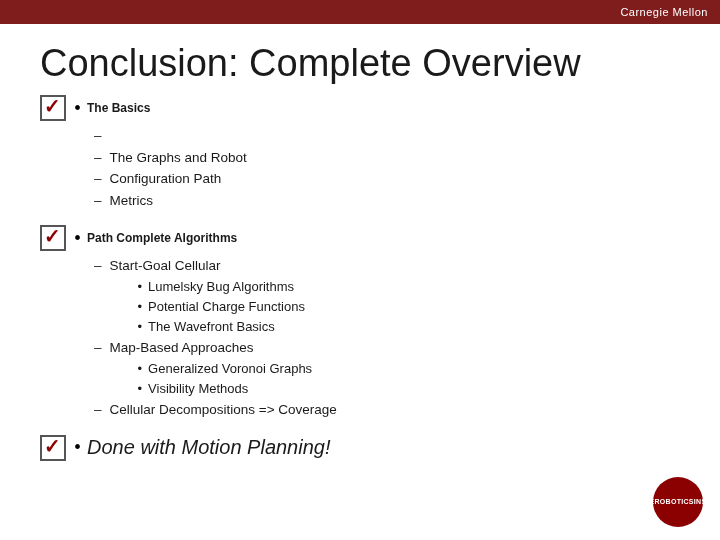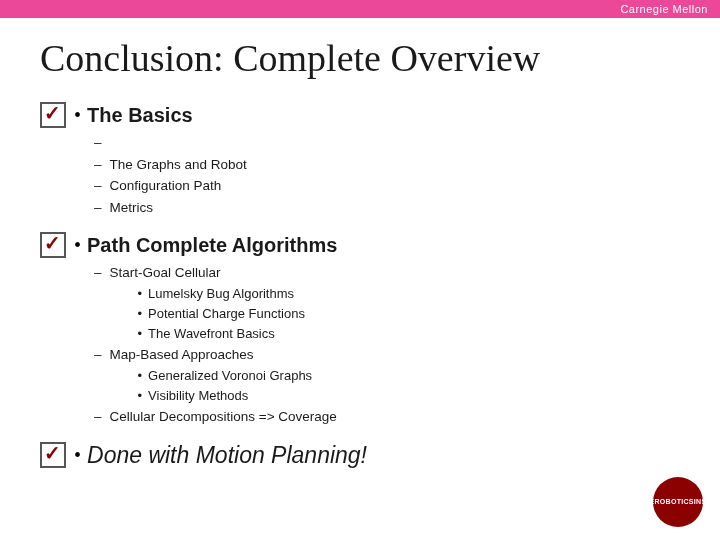--- a/index.html
+++ b/index.html
@@ -8,22 +8,22 @@
       height: 540px;
       background: #ffffff;
       font-family: 'Times New Roman', Times, serif;
       overflow: hidden;
       position: relative;
     }
 
     
     .top-bar {
       width: 100%;
-      height: 18px;
-      background: #ec4899;
+      height: 24px;
+      background: #7f1d1d;
       display: flex;
       align-items: center;
       justify-content: flex-end;
       padding-right: 12px;
     }
 
     .top-bar-text {
       color: #ffffff;
       font-size: 11px;
       font-family: Arial, sans-serif;
@@ -33,22 +33,22 @@
     
     .main-content {
       padding: 18px 40px 14px 40px;
     }
 
     
     .page-title {
       font-size: 38px;
       font-weight: normal;
       color: #1a1a1a;
-      margin-bottom: 22px;
-      font-family: Liberation Serif, serif;
+      margin-bottom: 10px;
+      font-family: Liberation Sans, sans-serif;
     }
 
     
     .checkbox-icon {
       display: inline-block;
       width: 26px;
       height: 26px;
       border: 2px solid #555;
       position: relative;
       vertical-align: middle;
@@ -70,21 +70,21 @@
       margin-bottom: 14px;
     }
 
     .section-header {
       display: flex;
       align-items: center;
       margin-bottom: 4px;
     }
 
     .section-label {
-      font-size: 20px;
+      font-size: 12px;
       color: #1a1a1a;
       font-family: Arial, Helvetica, sans-serif;
       font-weight: bold;
     }
 
     
     .sub-list {
       margin-left: 54px;
     }
 
@@ -118,21 +118,21 @@
 
     .bullet {
       margin-right: 6px;
       flex-shrink: 0;
     }
 
     
     .italic-label {
       font-style: italic;
       font-weight: normal;
-      font-size: 23px;
+      font-size: 20px;
     }
 
     
     .logo-area {
       position: absolute;
       bottom: 8px;
       right: 12px;
       width: 55px;
       height: 55px;
     }

